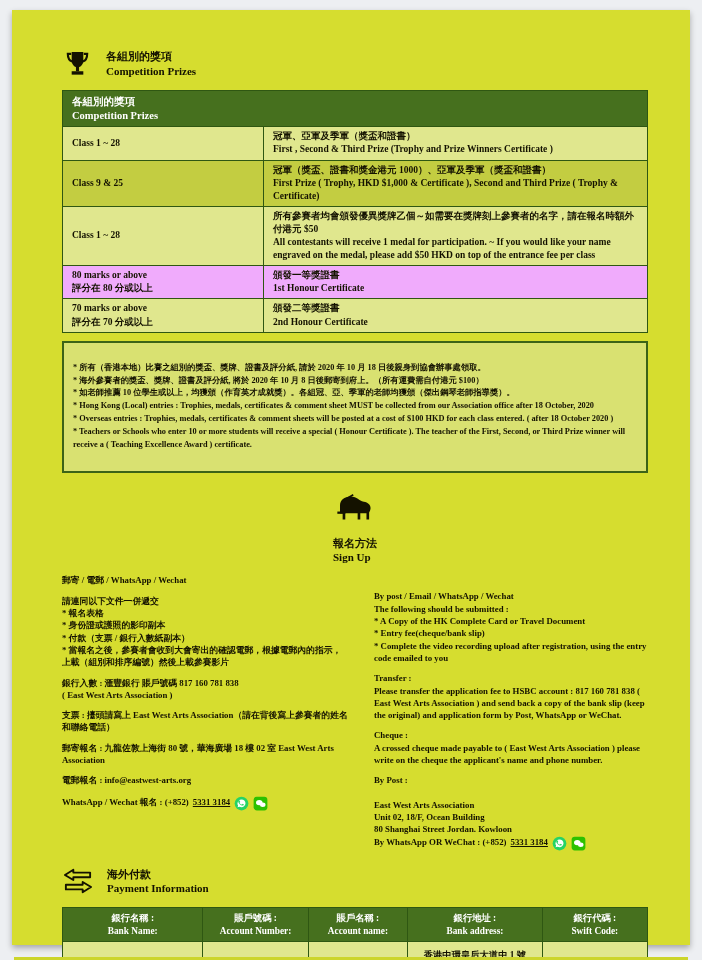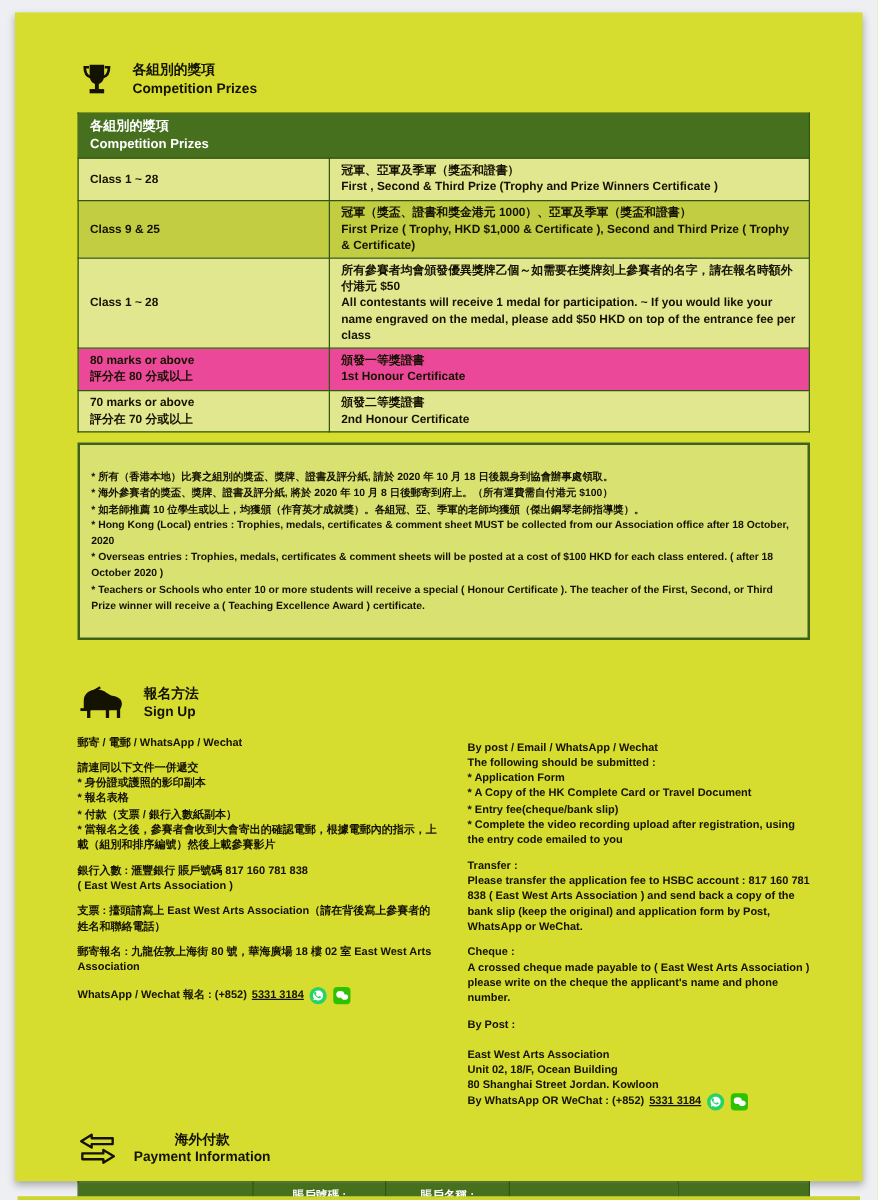--- a/index.html
+++ b/index.html
@@ -1,52 +1,52 @@
 <!DOCTYPE html>
 <html><head>
 <meta charset="utf-8">
 <style>
   html,body{margin:0;padding:0;}
   .page{position:relative;width:702px;height:960px;background:#edeff2;overflow:hidden;
-        font-family:Liberation Sans, sans-serif;color:#141200;}
+        font-family:Liberation Serif, serif;color:#141200;}
   .flyer{position:absolute;left:12px;top:10px;width:678px;height:935px;background:#d6dd2f;
          box-shadow:0 3px 6px rgba(0,0,0,.3);box-sizing:border-box;padding:0 42px 0 50px;}
   .next-strip{position:absolute;left:14px;right:14px;bottom:0;height:3px;background:#ccd52b;}
 
   .sec-header{display:flex;align-items:center;gap:13px;}
   .sec-title div{font-weight:bold;font-size:11px;line-height:1.3;}
   .icon{display:inline-flex;flex:0 0 auto;}
 
   
   .prizes-table{width:100%;border-collapse:collapse;margin-top:11px;font-size:9.5px;}
   .prizes-table th,.prizes-table td{border:1.6px solid #2f5712;}
   .prizes-table th{background:#46701e;color:#fff;text-align:left;padding:4px 9px;font-size:10.5px;line-height:1.3;}
   .prizes-table td{padding:3px 9px;font-weight:bold;line-height:1.38;vertical-align:middle;}
   .prizes-table td.lbl{width:182px;}
   .r-light td{background:#e0e78e;}
   .r-dark td{background:#c3cd41;}
-  .r-mid td{background:#ec4899;}
+  .r-mid td{background:#f0abfc;}
   .pre{white-space:pre-line;}
 
   .notes-box{border:2px solid #3c6317;background:#d9e171;margin-top:8px;padding:19px 9px;
              font-size:8.3px;font-weight:bold;line-height:1.55;}
 
-  .signup-header{margin-top:36px;}
+  .signup-header{margin-top:20px;flex-direction:column;}
   .cols{display:flex;gap:24px;margin-top:10px;font-size:8.8px;font-weight:bold;line-height:1.4;}
   .col-left{width:288px;flex:0 0 auto;}
   .col-right{flex:1;}
   .cols p{margin:8px 0 0 0;}
   .bullets div{margin:0;}
   .lead{margin:0 0 9px 0;}
   .phone{text-decoration:underline;}
   .phone-line{margin-top:9px;display:flex;align-items:flex-start;flex-wrap:wrap;gap:4px;}
   .msg-icon{display:inline-flex;width:15px;height:15px;}
   .msg-icon svg{width:15px;height:15px;}
 
-  .pay-header{margin-top:16px;text-align:center;}
+  .pay-header{margin-top:16px;}
   .pay-table{width:100%;border-collapse:collapse;margin-top:12px;font-size:9.3px;text-align:center;}
   .pay-table th,.pay-table td{border:1.6px solid #2f5712;}
   .pay-table th{background:#46701e;color:#fff;padding:4px 16px;font-size:9.3px;line-height:1.35;}
   .pay-table td{background:#e0e78e;padding:7px 4px;font-weight:bold;line-height:1.4;vertical-align:middle;}
 
   .top-pad{height:38px;}
 </style>
 </head>
 <body>
 
@@ -131,53 +131,53 @@
         <div>報名方法</div>
         <div>Sign Up</div>
       </div>
     </div>
 
     <div class="cols">
       <div class="col-left">
         <p class="lead" style="margin-top:0">郵寄 / 電郵 / WhatsApp / Wechat</p>
         <p class="lead">請連同以下文件一併遞交</p>
         <div class="bullets">
+          <div>* 報名表格</div>
           <div>* 身份證或護照的影印副本</div>
-          <div>* 報名表格</div>
           <div>* 付款（支票 / 銀行入數紙副本）</div>
           <div>* 當報名之後，參賽者會收到大會寄出的確認電郵，根據電郵內的指示，上載（組別和排序編號）然後上載參賽影片</div>
         </div>
         <p class="pre">銀行入數 : 滙豐銀行 賬戶號碼 817 160 781 838
 ( East West Arts Association )</p>
         <p>支票 : 擡頭請寫上 East West Arts Association（請在背後寫上參賽者的姓名和聯絡電話）</p>
         <p>郵寄報名 : 九龍佐敦上海街 80 號，華海廣場 18 樓 02 室 East West Arts Association</p>
+        <p>電郵報名 : info@eastwest-arts.org</p>
         <div class="phone-line">
           <span>WhatsApp / Wechat 報名 : (+852)</span>
           <span class="phone">5331 3184</span>
           <span class="msg-icon">
             <svg viewBox="0 0 24 24">
                 <circle cx="12" cy="12" r="11" fill="#25d366"></circle>
                 <path fill="#fff" d="M12 5.5c-3.6 0-6.5 2.9-6.5 6.4 0 1.2.3 2.3 1 3.3L5.8 18l2.9-.7c.9.5 2 .8 3.2.8 3.6 0 6.5-2.9 6.5-6.4S15.6 5.5 12 5.5zm3.3 8.9c-.2.5-1 .9-1.4.9-.4 0-.8.2-2.6-.6-2.2-1-3.5-3.2-3.6-3.4-.1-.2-.8-1.1-.8-2.1s.5-1.5.7-1.7c.2-.2.4-.2.6-.2h.4c.1 0 .3-.1.5.4l.7 1.6c.1.1.1.3 0 .4l-.3.4-.4.4c-.1.1-.2.3-.1.5.1.2.6 1 1.3 1.6.9.8 1.6 1 1.9 1.1.2.1.4.1.5-.1l.8-.9c.2-.2.3-.2.5-.1l1.6.8c.2.1.4.2.4.3 0 .1 0 .4-.2.7z"></path>
               </svg>
           </span>
           <span class="msg-icon">
             <svg viewBox="0 0 24 24">
                 <rect x="1" y="1" width="22" height="22" rx="5" fill="#2dc100"></rect>
                 <ellipse cx="10" cy="10.5" rx="5.2" ry="4.3" fill="#fff"></ellipse>
                 <ellipse cx="15.6" cy="13.8" rx="4.4" ry="3.6" fill="#fff"></ellipse>
               </svg>
           </span>
         </div>
       </div>
 
       <div class="col-right">
-        <p class="lead" style="margin-top:4px">By post / Email / WhatsApp / Wechat</p>
+        <p class="lead" style="margin-top:16px">By post / Email / WhatsApp / Wechat</p>
         <div>The following should be submitted :</div>
         <div class="bullets">
-          <div>* Application Form</div>
           <div>* A Copy of the HK Complete Card or Travel Document</div>
           <div>* Entry fee(cheque/bank slip)</div>
           <div>* Complete the video recording upload after registration, using the entry code emailed to you</div>
         </div>
         <p style="margin-bottom:0">Transfer :</p>
         <div>Please transfer the application fee to HSBC account : 817 160 781 838 ( East West Arts Association ) and send back a copy of the bank slip (keep the original) and application form by Post, WhatsApp or WeChat.</div>
         <p style="margin-bottom:0">Cheque :</p>
         <div>A crossed cheque made payable to ( East West Arts Association ) please write on the cheque the applicant's name and phone number.</div>
         <p style="margin-bottom:12px">By Post :</p>
         <div class="pre">East West Arts Association

